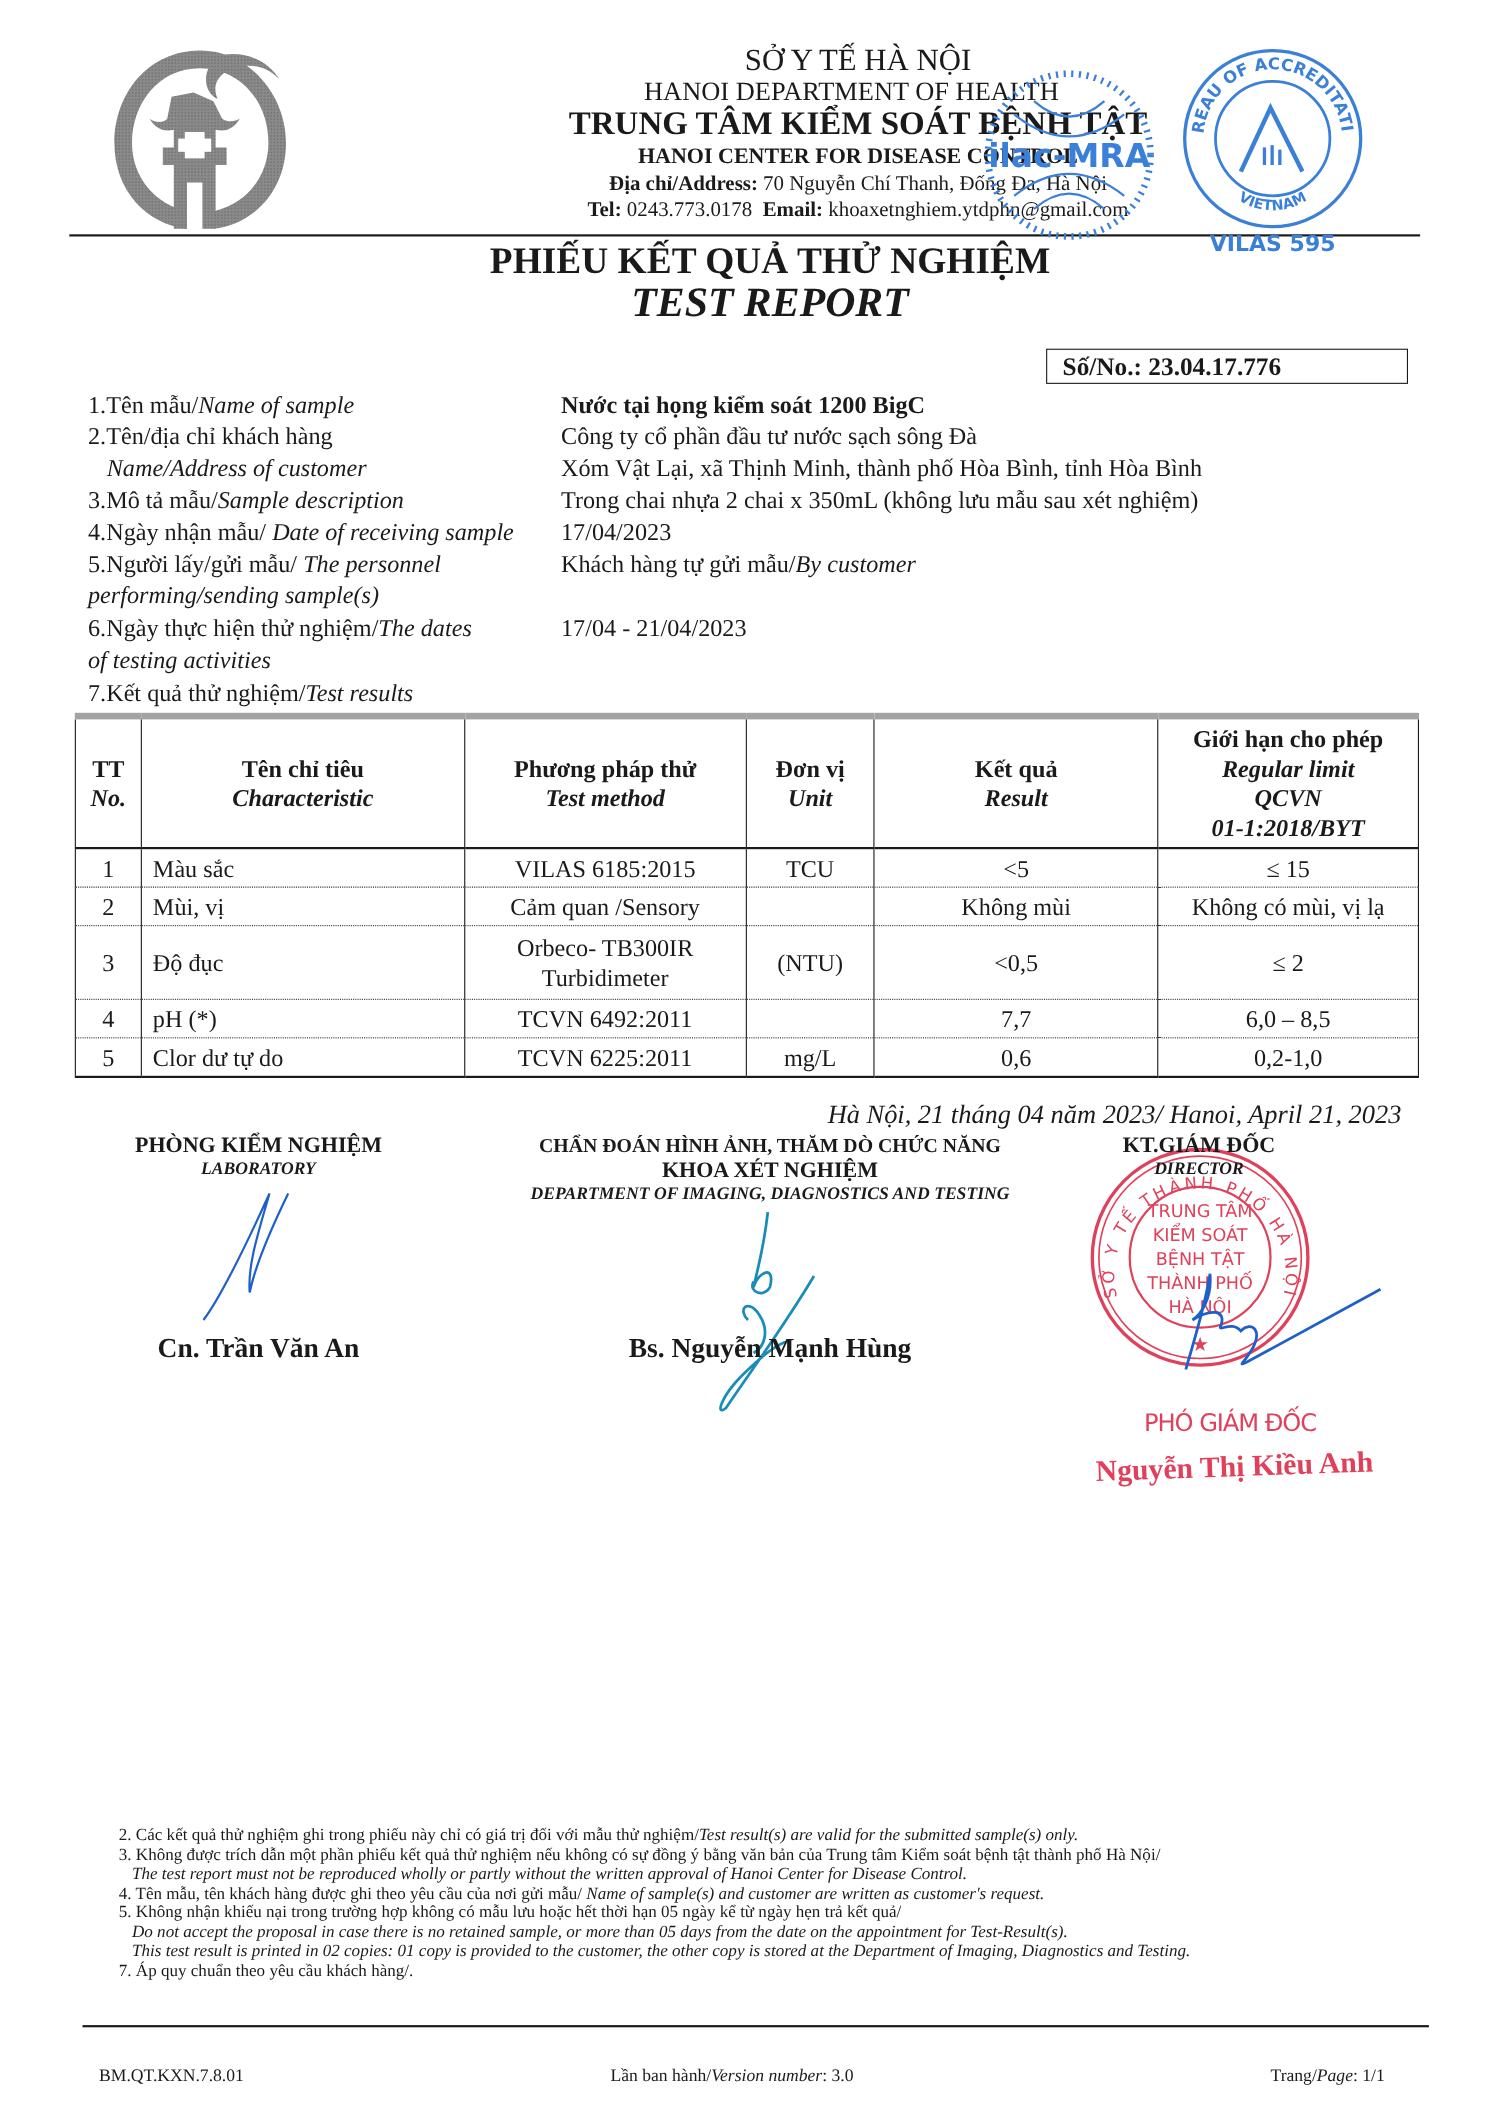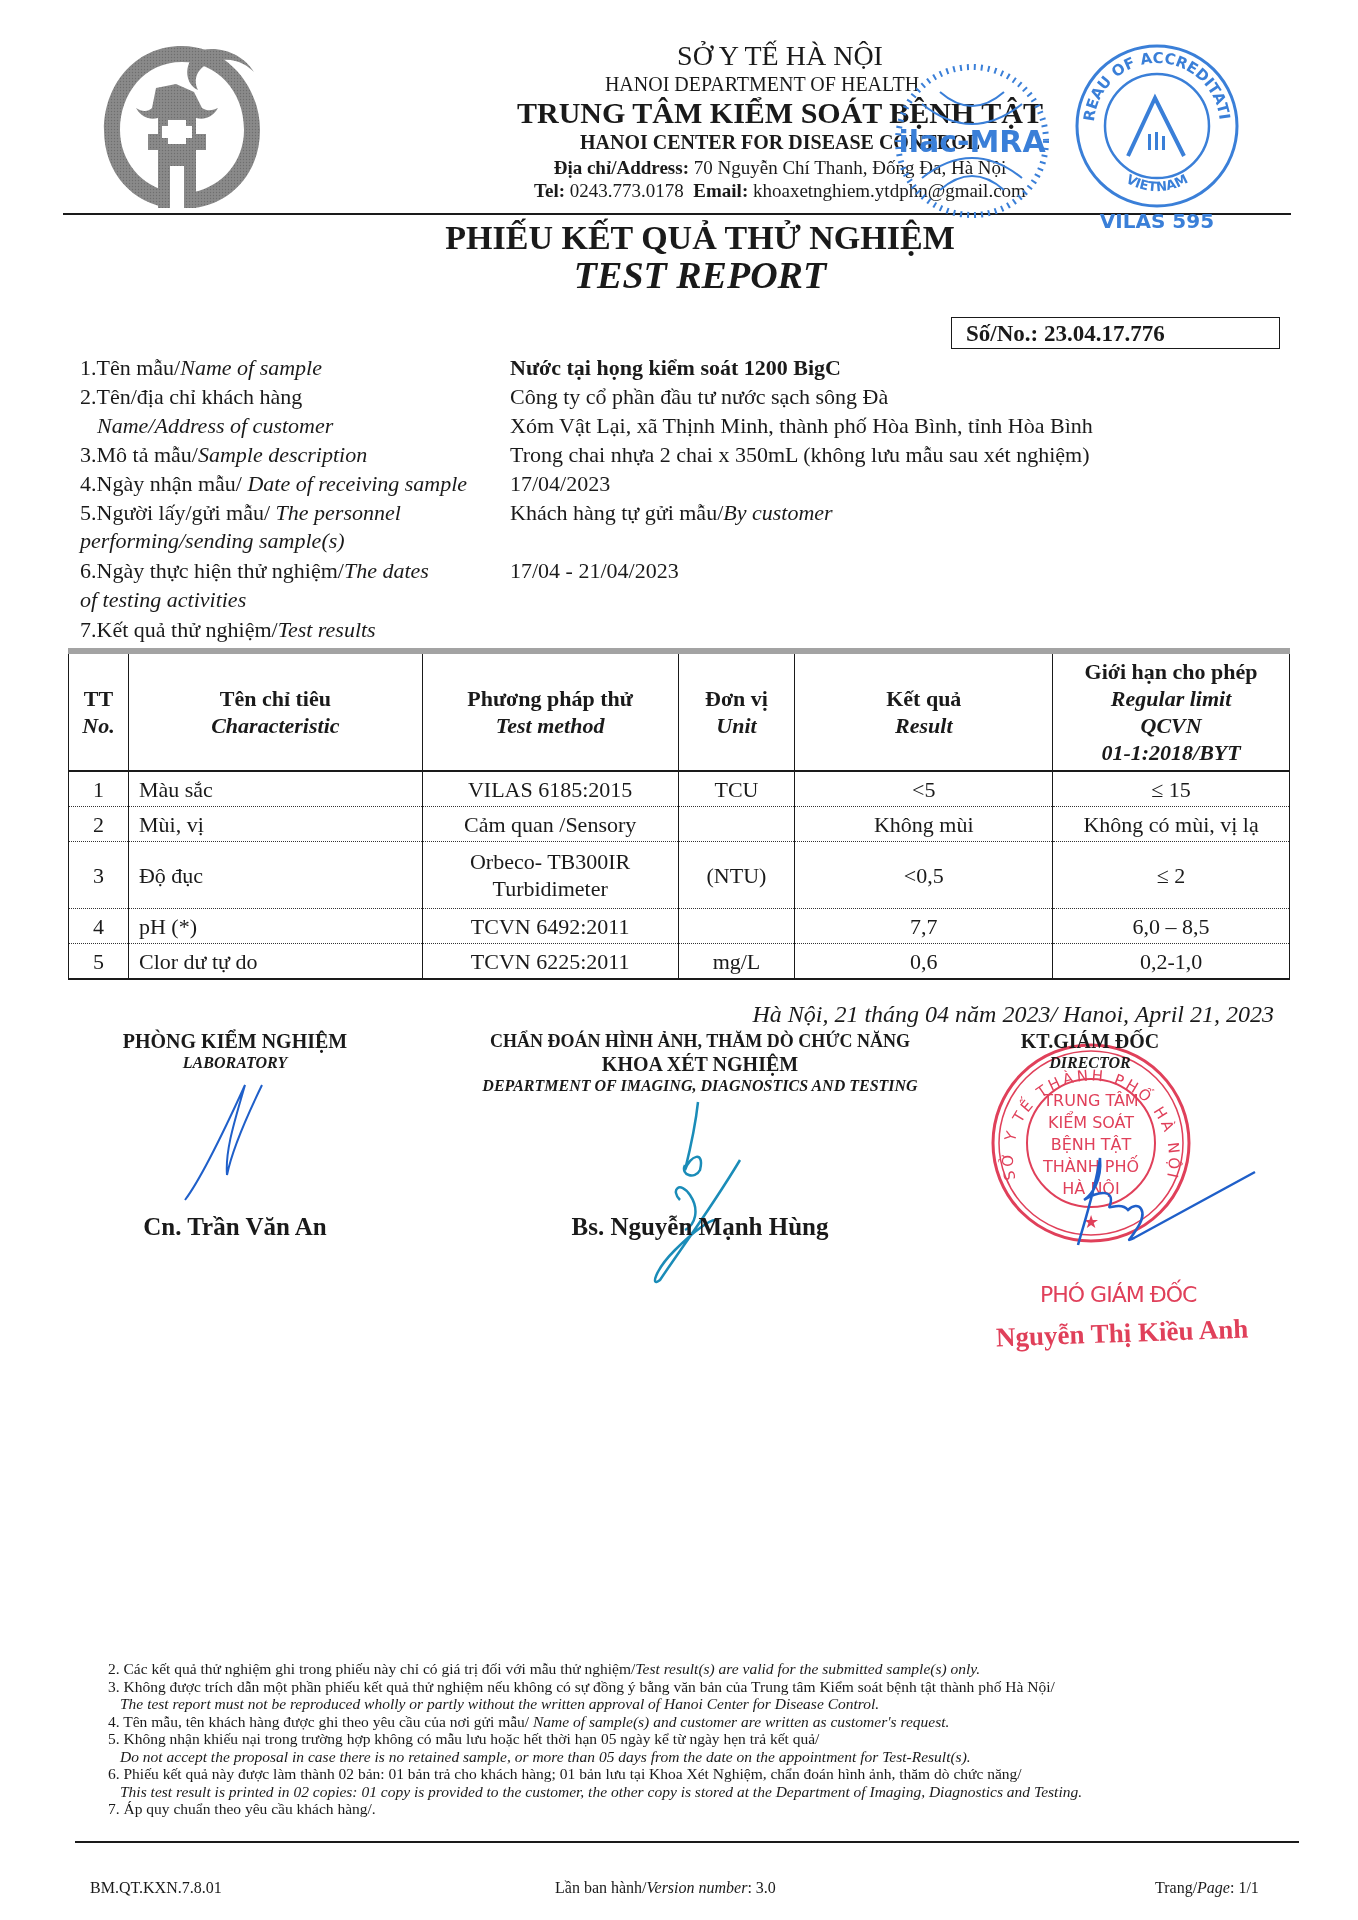--- a/index.html
+++ b/index.html
@@ -3,21 +3,21 @@
 <meta charset="utf-8">
 <style>
   html,body{margin:0;padding:0;background:#ffffff;}
   body{width:1358px;height:1920px;position:relative;overflow:hidden;
        font-family:"Liberation Serif","DejaVu Serif",serif;color:#1a1a1a;}
   .abs{position:absolute;}
   .c{text-align:center;}
   .b{font-weight:bold;}
   .i{font-style:italic;}
   .hdr1{left:430px;width:700px;top:40px;font-size:28px;line-height:32px;}
-  .hdr2{left:412px;width:700px;top:73px;font-size:20px;line-height:22px;}
+  .hdr2{left:424px;width:700px;top:73px;font-size:24px;line-height:22px;}
   .hdr3{left:400px;width:760px;top:96px;font-size:30px;line-height:34px;}
   .hdr4{left:430px;width:700px;top:131px;font-size:20px;line-height:22px;}
   .hdr5{left:400px;width:760px;top:157px;font-size:19px;line-height:22px;}
   .hdr6{left:400px;width:760px;top:180px;font-size:19px;line-height:22px;}
   .rule{background:#1a1a1a;height:2px;}
   .title1{left:300px;width:800px;top:218px;font-size:34px;line-height:40px;}
   .title2{left:300px;width:800px;top:257px;font-size:38px;line-height:36px;}
   .nobox{left:951px;top:317px;width:329px;height:32px;border:1.5px solid #1a1a1a;
          font-size:23px;line-height:32px;padding-left:14px;box-sizing:border-box;}
   .info{font-size:22px;line-height:28px;}
@@ -273,21 +273,20 @@
 <div class="abs" style="left:1040px;top:1282px;font-family:'DejaVu Sans',sans-serif;font-size:22px;color:#e0405a;letter-spacing:-1px;">PHÓ GIÁM ĐỐC</div>
 <div class="abs b" style="left:996px;top:1318px;font-size:27px;color:#e0405a;transform:rotate(-2deg);">Nguyễn Thị Kiều Anh</div>
 
 <div class="abs notes">
   <div><span>2.   Các kết quả thử nghiệm ghi trong phiếu này chỉ có giá trị đối với mẫu thử nghiệm/</span><span class="i">Test result(s) are valid for the submitted sample(s) only.</span></div>
   <div><span>3.   Không được trích dẫn một phần phiếu kết quả thử nghiệm nếu không có sự đồng ý bằng văn bản của Trung tâm Kiểm soát bệnh tật thành phố Hà Nội/</span></div>
   <div style="padding-left:12px;"><span class="i">The test report must not be reproduced wholly or partly without the written approval of Hanoi Center for Disease Control.</span></div>
   <div><span>4.   Tên mẫu, tên khách hàng được ghi theo yêu cầu của nơi gửi mẫu/ </span><span class="i">Name of sample(s) and customer are written as customer's request.</span></div>
   <div><span>5.   Không nhận khiếu nại trong trường hợp không có mẫu lưu hoặc hết thời hạn 05 ngày kể từ ngày hẹn trả kết quả/</span></div>
   <div style="padding-left:12px;"><span class="i">Do not accept the proposal in case there is no retained sample, or more than 05 days from the date on the appointment for Test-Result(s).</span></div>
-  <div><span>6.   Phiếu kết quả này được làm thành 02 bản: 01 bản trả cho khách hàng; 01 bản lưu tại Khoa Xét Nghiệm, chẩn đoán hình ảnh, thăm dò chức năng/</span></div>
   <div style="padding-left:12px;"><span class="i">This test result is printed in 02 copies: 01 copy is provided to the customer, the other copy is stored at the Department of Imaging, Diagnostics and Testing.</span></div>
   <div><span>7. Áp quy chuẩn theo yêu cầu khách hàng/.</span></div>
 </div>
 <div class="abs rule" style="left:75px;top:1841px;width:1224px;"></div>
 
 <div class="abs foot" style="left:90px;">BM.QT.KXN.7.8.01</div>
 <div class="abs foot" style="left:555px;"><span>Lần ban hành/</span><span class="i">Version number</span><span>: 3.0</span></div>
 <div class="abs foot" style="left:1155px;"><span>Trang/</span><span class="i">Page</span><span>: 1/1</span></div>
 
 </body></html>

